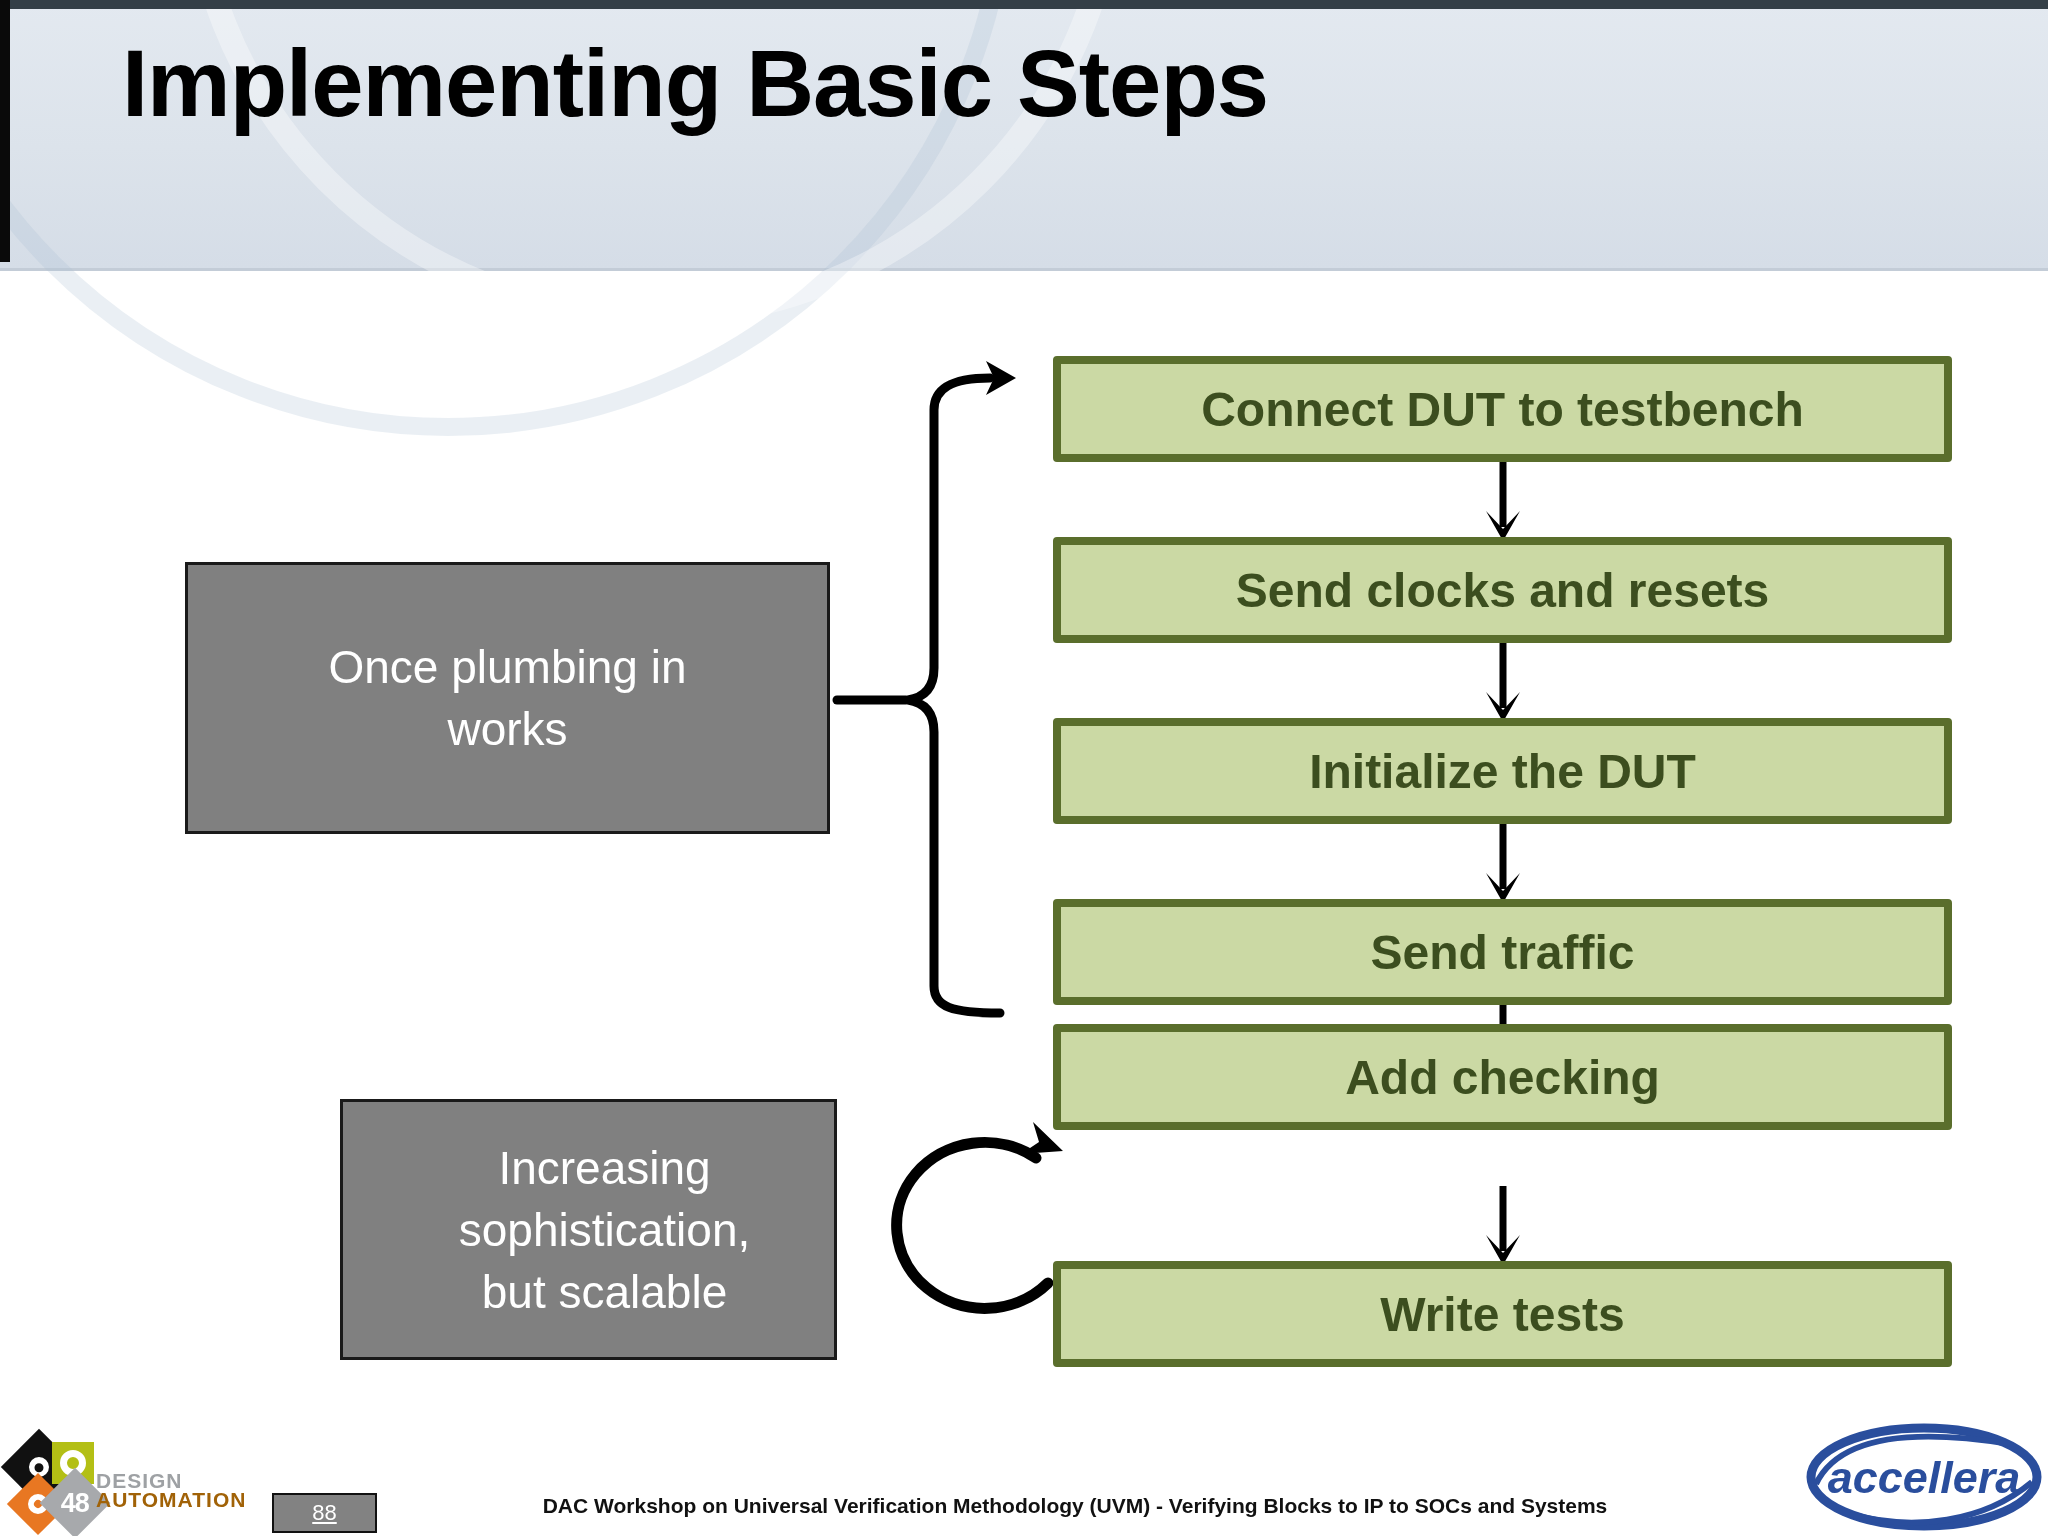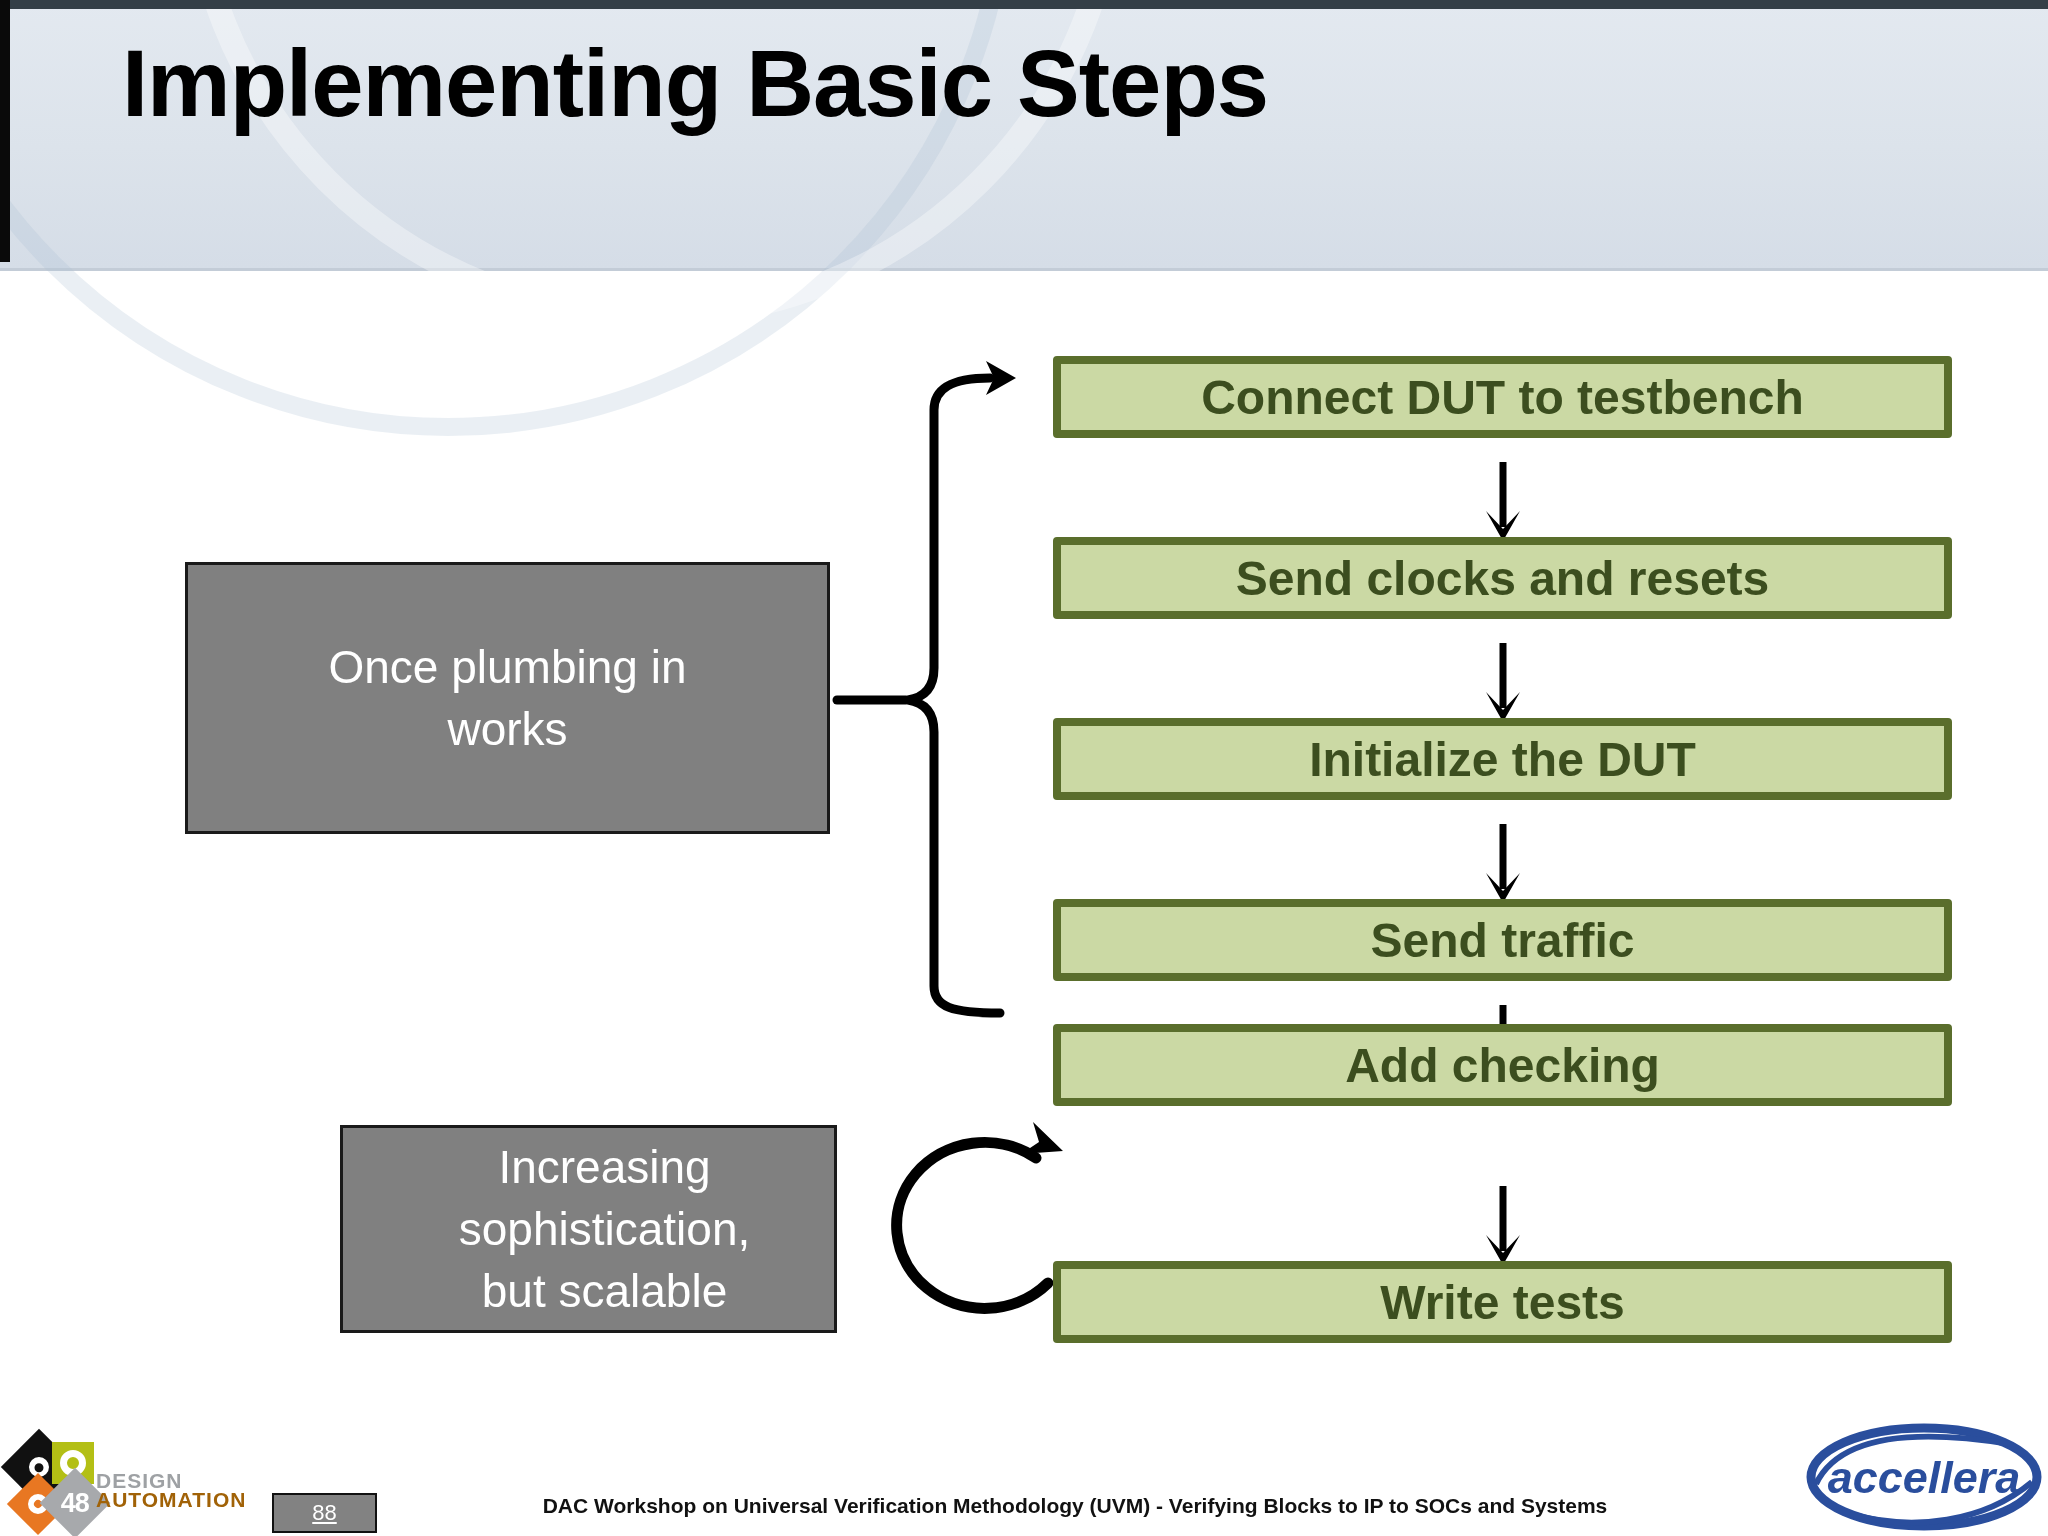--- a/index.html
+++ b/index.html
@@ -22,34 +22,34 @@
     border:18px solid rgba(170,190,210,0.25);
   }
   .edge-top{position:absolute;left:0;top:0;width:2048px;height:9px;background:#343f47;}
   .edge-left{position:absolute;left:0;top:0;width:10px;height:262px;background:#0a0a0a;}
   .page-title{
     position:absolute;left:122px;top:30px;width:1500px;
     font-size:94px;font-weight:bold;color:#000;letter-spacing:-1px;white-space:nowrap;
   }
   
   .step{
-    position:absolute;left:1053px;width:899px;height:82px;box-sizing:border-box;
+    position:absolute;left:1053px;width:899px;height:106px;box-sizing:border-box;
     background:var(--green-fill);border:8px solid var(--green-border);border-radius:4px;
     display:flex;align-items:center;justify-content:center;
     font-size:48px;font-weight:bold;color:var(--green-text);
   }
   
   .callout{
     position:absolute;box-sizing:border-box;background:var(--callout-fill);
     border:3px solid #1a1a1a;color:var(--callout-text);
     display:flex;flex-direction:column;align-items:center;justify-content:center;
     font-size:46px;line-height:62px;text-align:center;font-weight:normal;
   }
   .callout-plumbing{left:185px;top:562px;width:645px;height:272px;}
-  .callout-scalable{left:340px;top:1125px;width:497px;height:208px;padding-left:32px;}
+  .callout-scalable{left:340px;top:1099px;width:497px;height:261px;padding-left:32px;}
   
   .connector-layer{position:absolute;left:0;top:0;width:2048px;height:1536px;pointer-events:none;}
   
   .footer-title{
     position:absolute;left:430px;top:1494px;width:1290px;text-align:center;
     font-size:21px;font-weight:bold;color:#111;white-space:nowrap;
   }
   .page-number-box{
     position:absolute;left:272px;top:1493px;width:105px;height:40px;box-sizing:border-box;
     background:#828282;border:2px solid #111;display:flex;align-items:center;justify-content:center;

